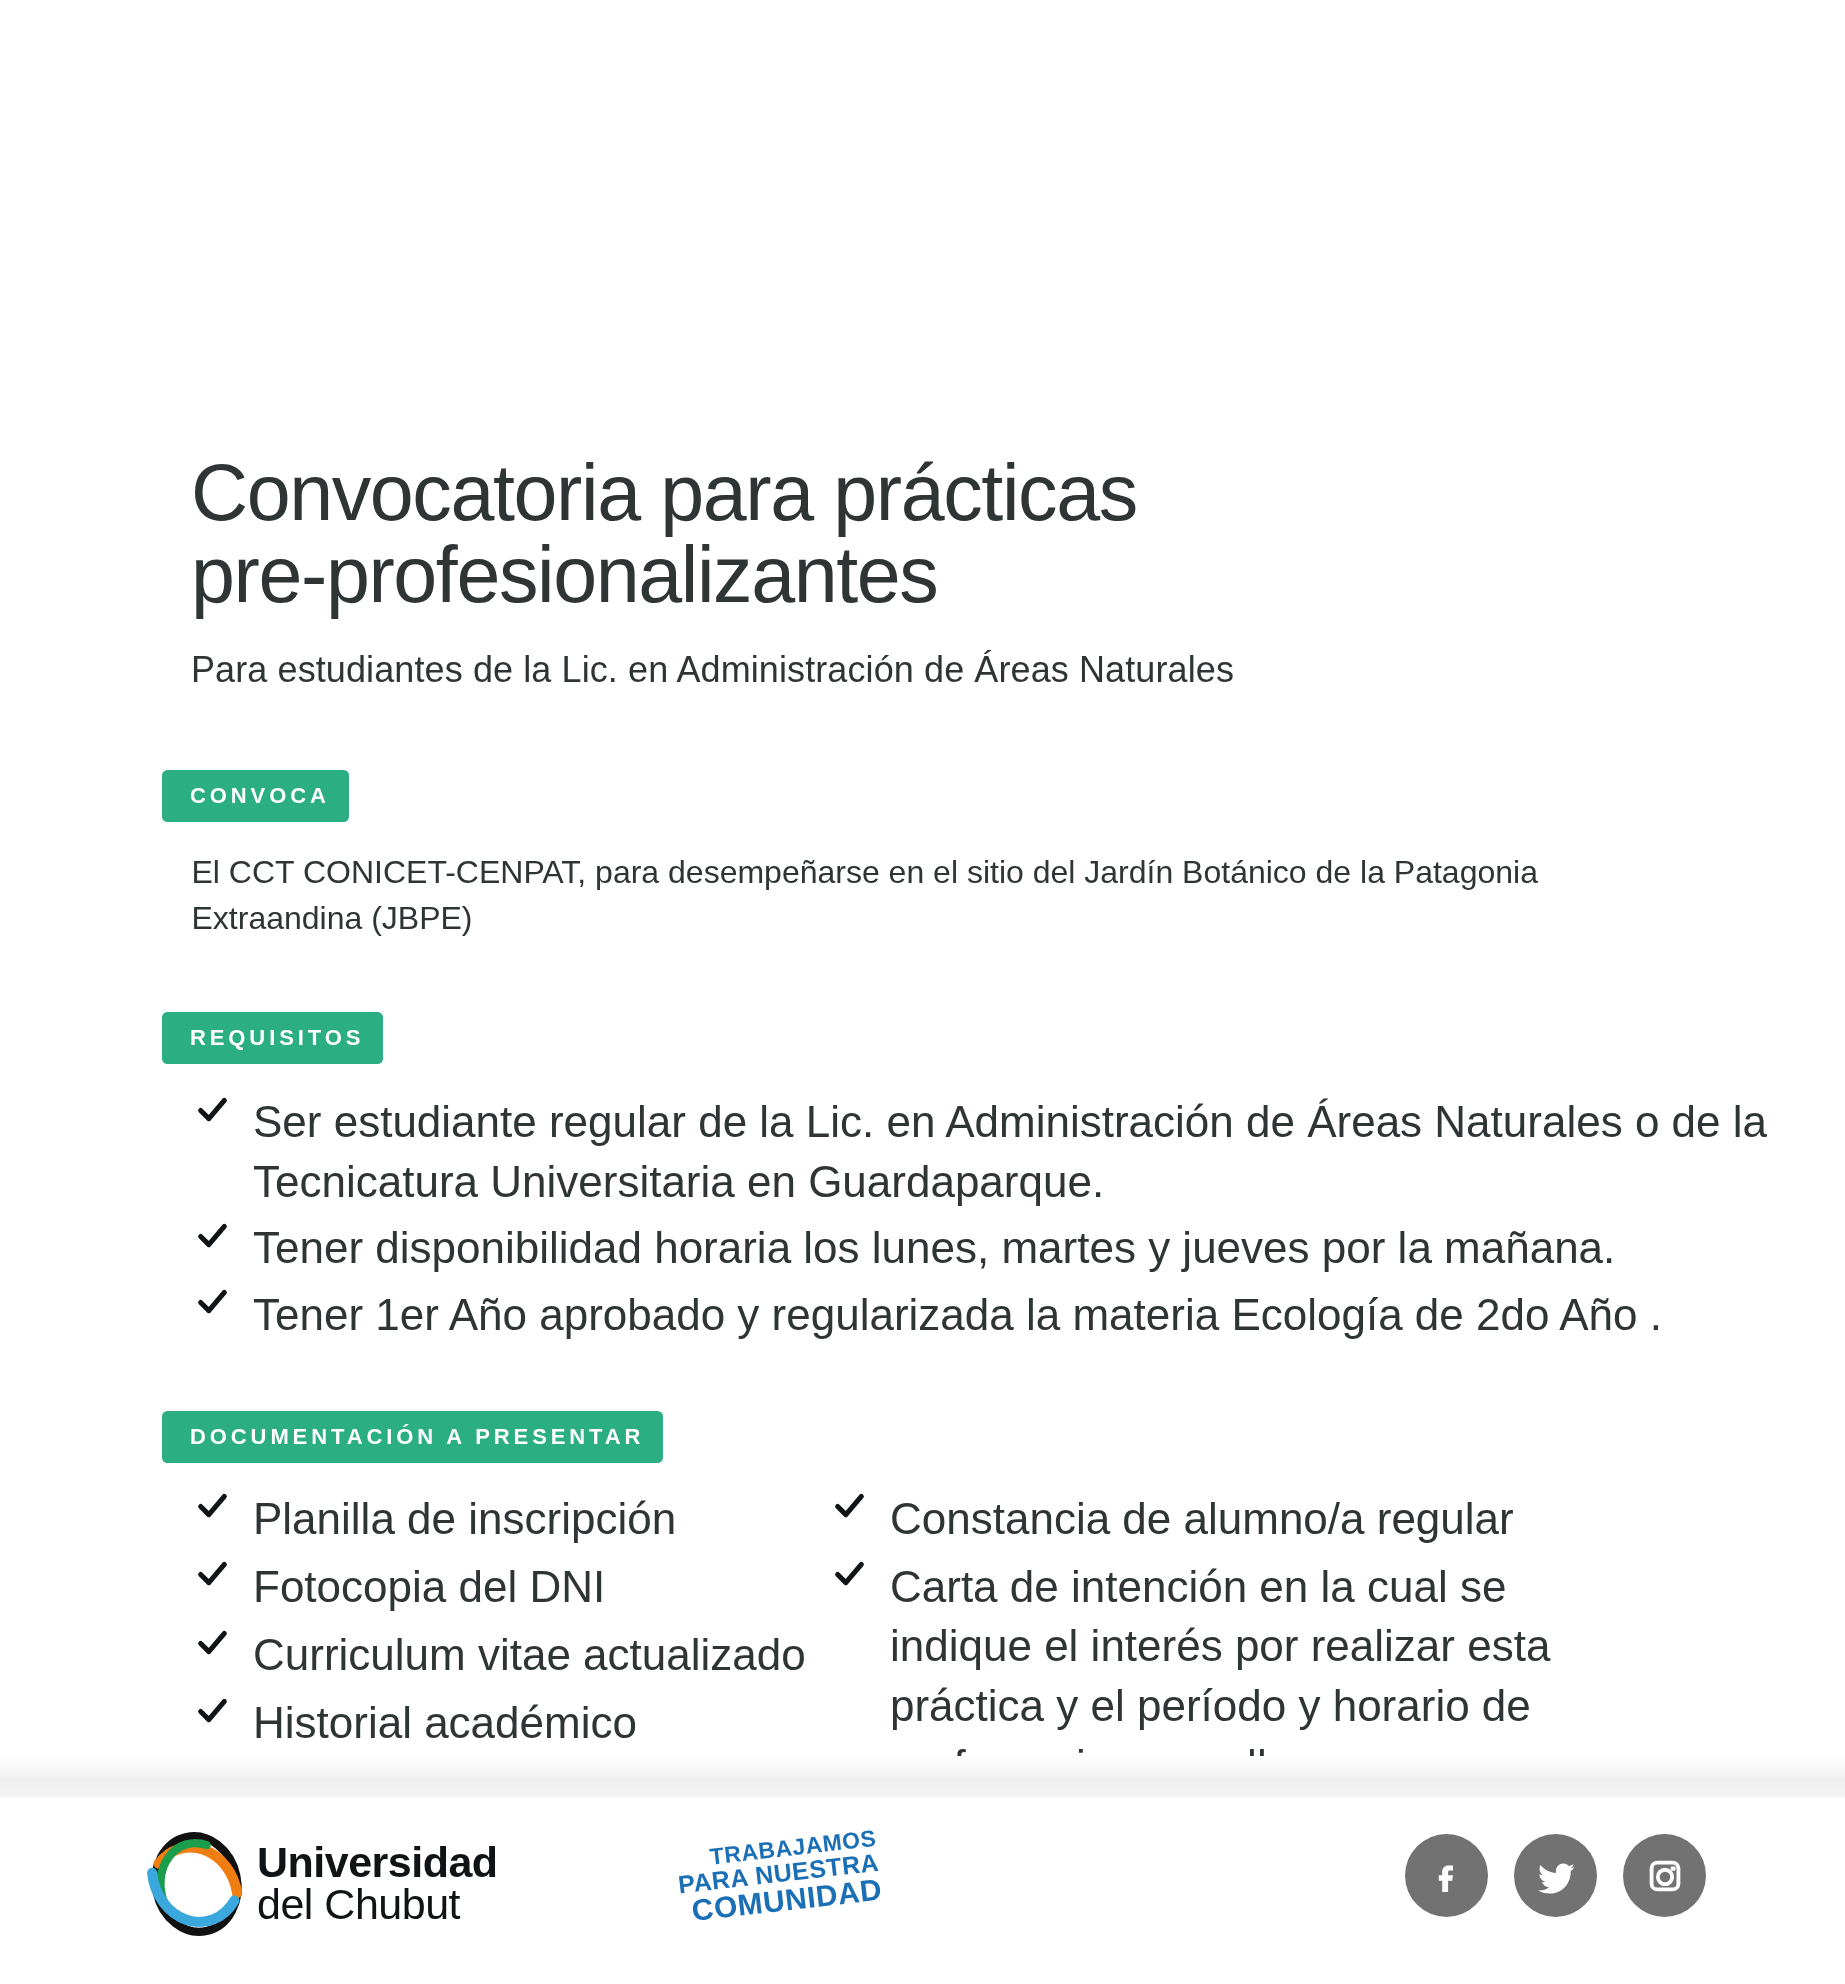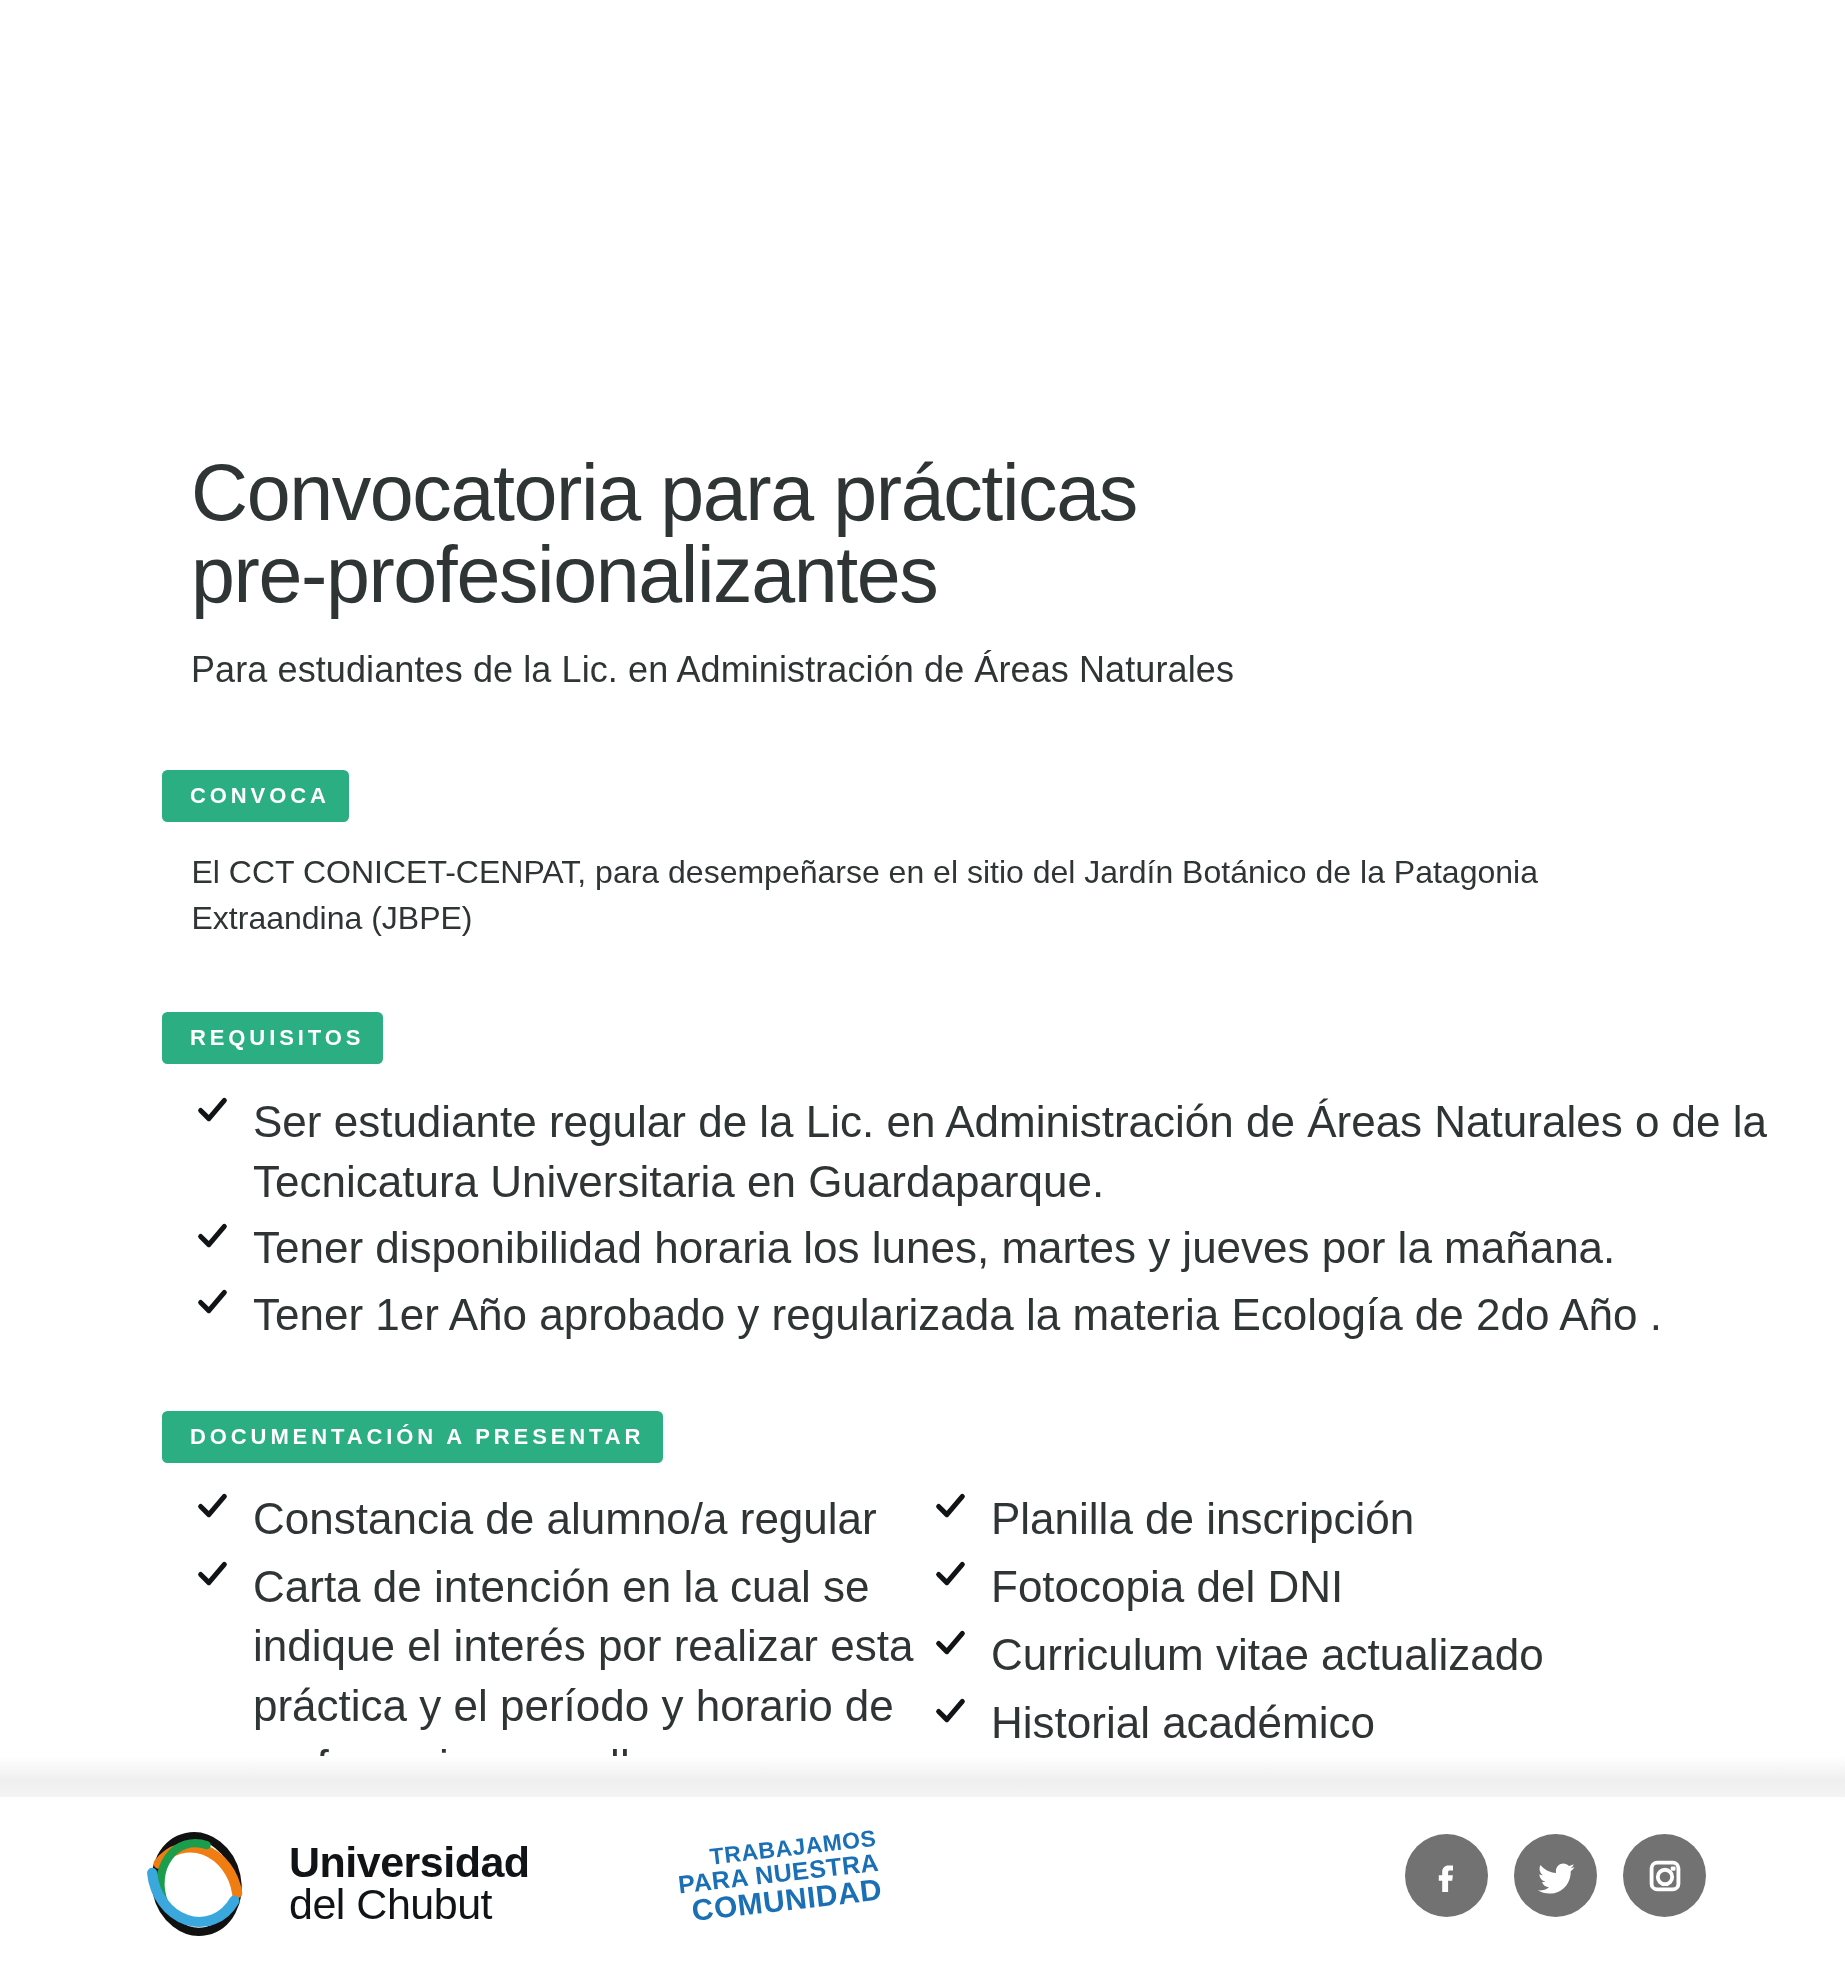--- a/index.html
+++ b/index.html
@@ -192,21 +192,21 @@
     height: 187px;
     background: #ffffff;
   }
 
   .udc-logo {
     position: absolute;
     left: 140px;
     top: 26px;
     display: flex;
     align-items: center;
-    gap: 36px;
+    gap: 4px;
   }
   .udc-mark { width: 113px; height: 122px; }
   .udc-words {
     line-height: 0.97;
     color: #111417;
   }
   .udc-words .l1 { font-size: 43px; font-weight: 700; letter-spacing: -0.5px; }
   .udc-words .l2 { font-size: 43px; font-weight: 400; letter-spacing: -0.5px; }
   .udc-words .l2 b { font-weight: 400; }
 
@@ -284,70 +284,70 @@
               </svg>
           </span>
           <span>Tener 1er Año aprobado y regularizada la materia Ecología de 2do Año .</span>
         </li>
       </ul>
     </div>
 
     <div class="section doc-block">
       <div class="tag">DOCUMENTACIÓN A PRESENTAR</div>
       <div class="doc-cols">
+        <ul class="checklist col-left">
+          <li>
+            <span class="tick">
+              <svg viewBox="0 0 34 34" width="31" height="31">
+                  <path d="M4 18 L13 27 L30 7" fill="none" stroke="currentColor" stroke-width="5.5" stroke-linecap="round" stroke-linejoin="round"></path>
+                </svg>
+            </span>
+            <span>Planilla de inscripción</span>
+          </li>
+          <li>
+            <span class="tick">
+              <svg viewBox="0 0 34 34" width="31" height="31">
+                  <path d="M4 18 L13 27 L30 7" fill="none" stroke="currentColor" stroke-width="5.5" stroke-linecap="round" stroke-linejoin="round"></path>
+                </svg>
+            </span>
+            <span>Fotocopia del DNI</span>
+          </li>
+          <li>
+            <span class="tick">
+              <svg viewBox="0 0 34 34" width="31" height="31">
+                  <path d="M4 18 L13 27 L30 7" fill="none" stroke="currentColor" stroke-width="5.5" stroke-linecap="round" stroke-linejoin="round"></path>
+                </svg>
+            </span>
+            <span>Curriculum vitae actualizado</span>
+          </li>
+          <li>
+            <span class="tick">
+              <svg viewBox="0 0 34 34" width="31" height="31">
+                  <path d="M4 18 L13 27 L30 7" fill="none" stroke="currentColor" stroke-width="5.5" stroke-linecap="round" stroke-linejoin="round"></path>
+                </svg>
+            </span>
+            <span>Historial académico</span>
+          </li>
+        </ul>
         <ul class="checklist col-right">
           <li>
             <span class="tick">
               <svg viewBox="0 0 34 34" width="31" height="31">
                   <path d="M4 18 L13 27 L30 7" fill="none" stroke="currentColor" stroke-width="5.5" stroke-linecap="round" stroke-linejoin="round"></path>
                 </svg>
             </span>
             <span>Constancia de alumno/a regular</span>
           </li>
           <li>
             <span class="tick">
               <svg viewBox="0 0 34 34" width="31" height="31">
                   <path d="M4 18 L13 27 L30 7" fill="none" stroke="currentColor" stroke-width="5.5" stroke-linecap="round" stroke-linejoin="round"></path>
                 </svg>
             </span>
             <span>Carta de intención en la cual se indique el interés por realizar esta práctica y el período y horario de preferencia para ello.</span>
-          </li>
-        </ul>
-        <ul class="checklist col-left">
-          <li>
-            <span class="tick">
-              <svg viewBox="0 0 34 34" width="31" height="31">
-                  <path d="M4 18 L13 27 L30 7" fill="none" stroke="currentColor" stroke-width="5.5" stroke-linecap="round" stroke-linejoin="round"></path>
-                </svg>
-            </span>
-            <span>Planilla de inscripción</span>
-          </li>
-          <li>
-            <span class="tick">
-              <svg viewBox="0 0 34 34" width="31" height="31">
-                  <path d="M4 18 L13 27 L30 7" fill="none" stroke="currentColor" stroke-width="5.5" stroke-linecap="round" stroke-linejoin="round"></path>
-                </svg>
-            </span>
-            <span>Fotocopia del DNI</span>
-          </li>
-          <li>
-            <span class="tick">
-              <svg viewBox="0 0 34 34" width="31" height="31">
-                  <path d="M4 18 L13 27 L30 7" fill="none" stroke="currentColor" stroke-width="5.5" stroke-linecap="round" stroke-linejoin="round"></path>
-                </svg>
-            </span>
-            <span>Curriculum vitae actualizado</span>
-          </li>
-          <li>
-            <span class="tick">
-              <svg viewBox="0 0 34 34" width="31" height="31">
-                  <path d="M4 18 L13 27 L30 7" fill="none" stroke="currentColor" stroke-width="5.5" stroke-linecap="round" stroke-linejoin="round"></path>
-                </svg>
-            </span>
-            <span>Historial académico</span>
           </li>
         </ul>
       </div>
     </div>
 
     <div class="consultas">
       <span>Consultas </span><b>academica@udc.edu.ar</b>
     </div>
   </div>
 

